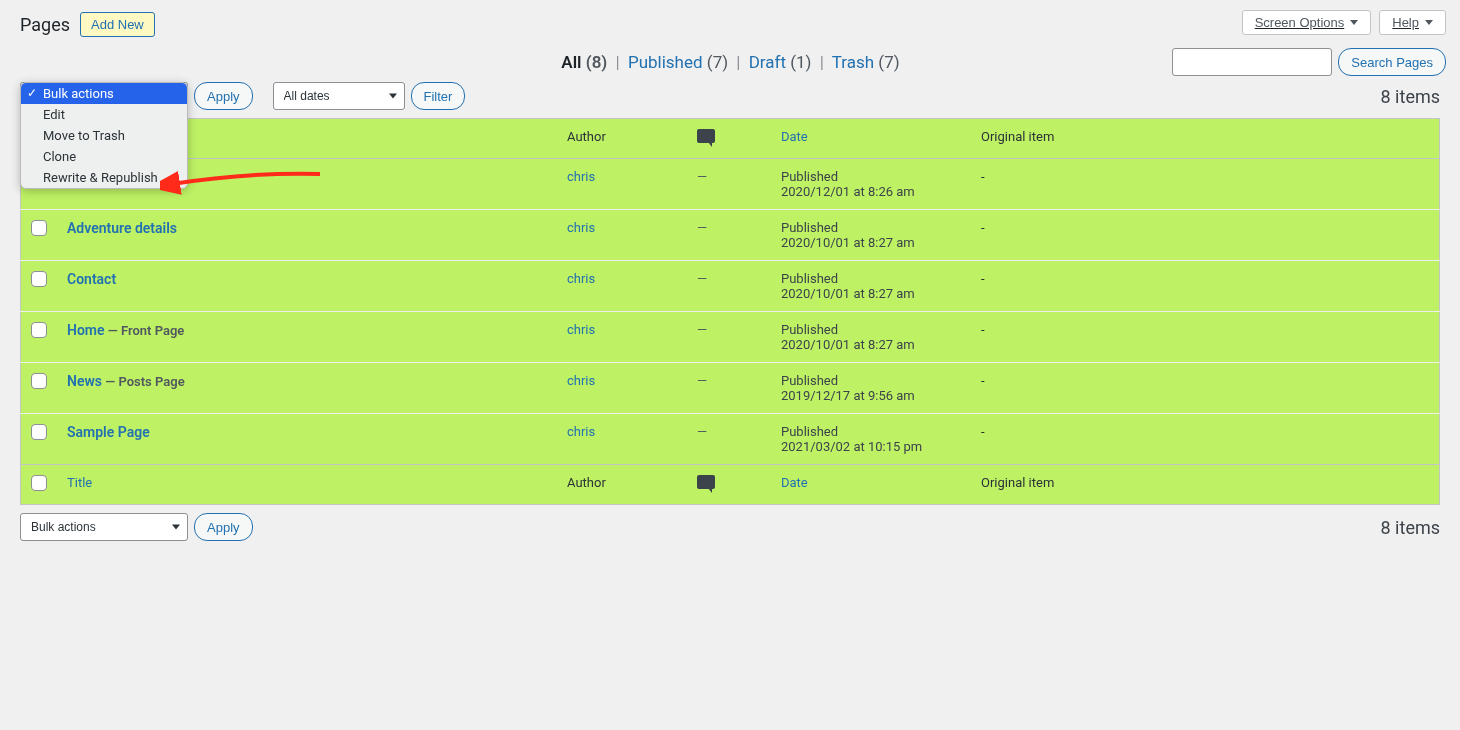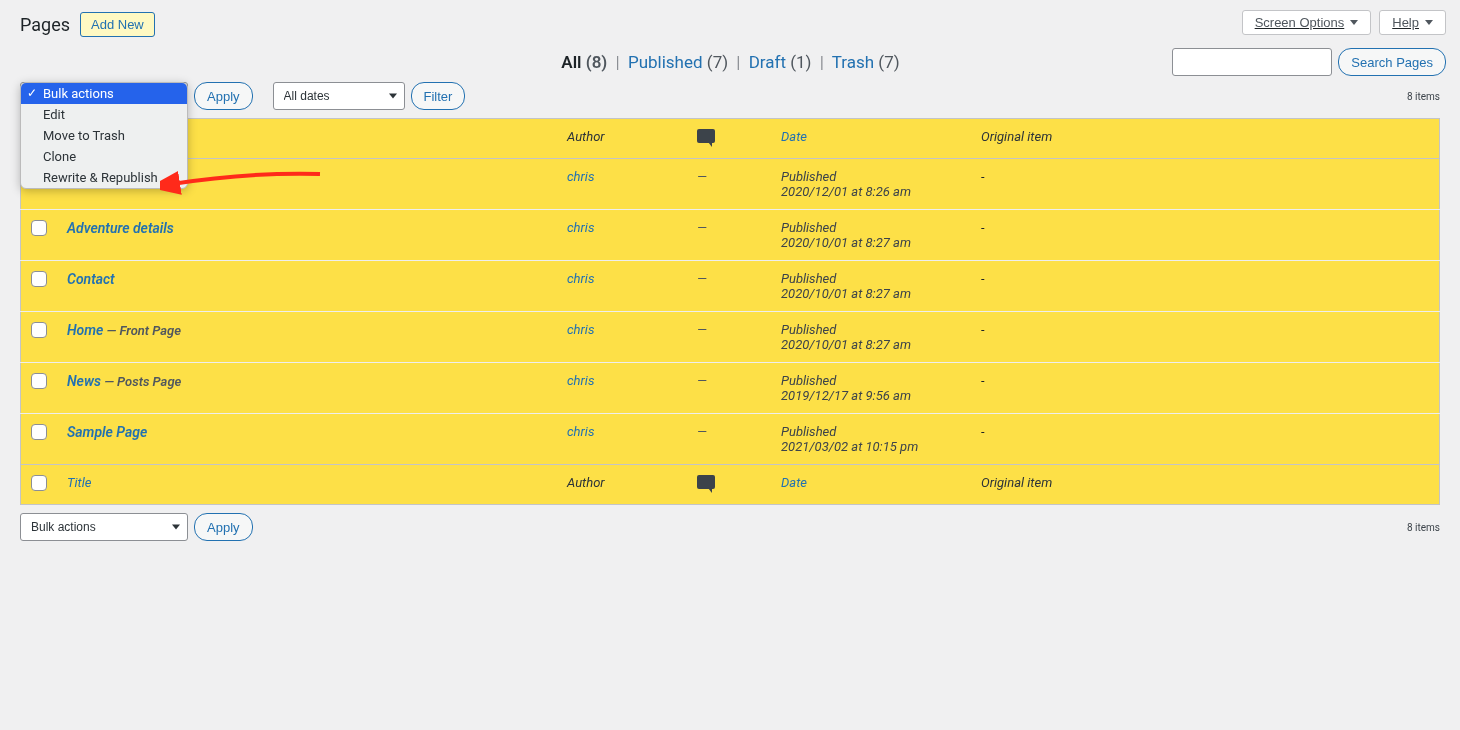--- a/index.html
+++ b/index.html
@@ -105,21 +105,21 @@
   .button {
     border: 1px solid #2271b1;
     color: #2271b1;
     background: #f6f7f7;
     border-radius: 13px;
     padding: 0 12px;
     min-height: 28px;
     font-size: 13px;
     cursor: pointer;
   }
-  .displaying-num { color: #3c434a; font-size: 10px; }
+  .displaying-num { color: #3c434a; font-size: 18px; }
 
   .search-area {
     position: absolute;
     right: 14px;
     top: 48px;
     display: flex;
     gap: 6px;
   }
   .search-input {
     border: 1px solid #8c8f94;
@@ -168,24 +168,23 @@
     left: 160px;
     top: 168px;
     z-index: 101;
     pointer-events: none;
   }
 
   
   table.wp-list {
     width: 100%;
     border-collapse: collapse;
-    background: #fde047;
+    background: #bef264;
     border: 1px solid #c3c4c7;
     margin-top: 2px;
-    font-style: italic;
   }
   table.wp-list th, table.wp-list td {
     text-align: left;
     padding: 10px;
     vertical-align: top;
     font-size: 13px;
   }
   table.wp-list thead th, table.wp-list tfoot th {
     font-weight: 400;
     color: #2c3338;

